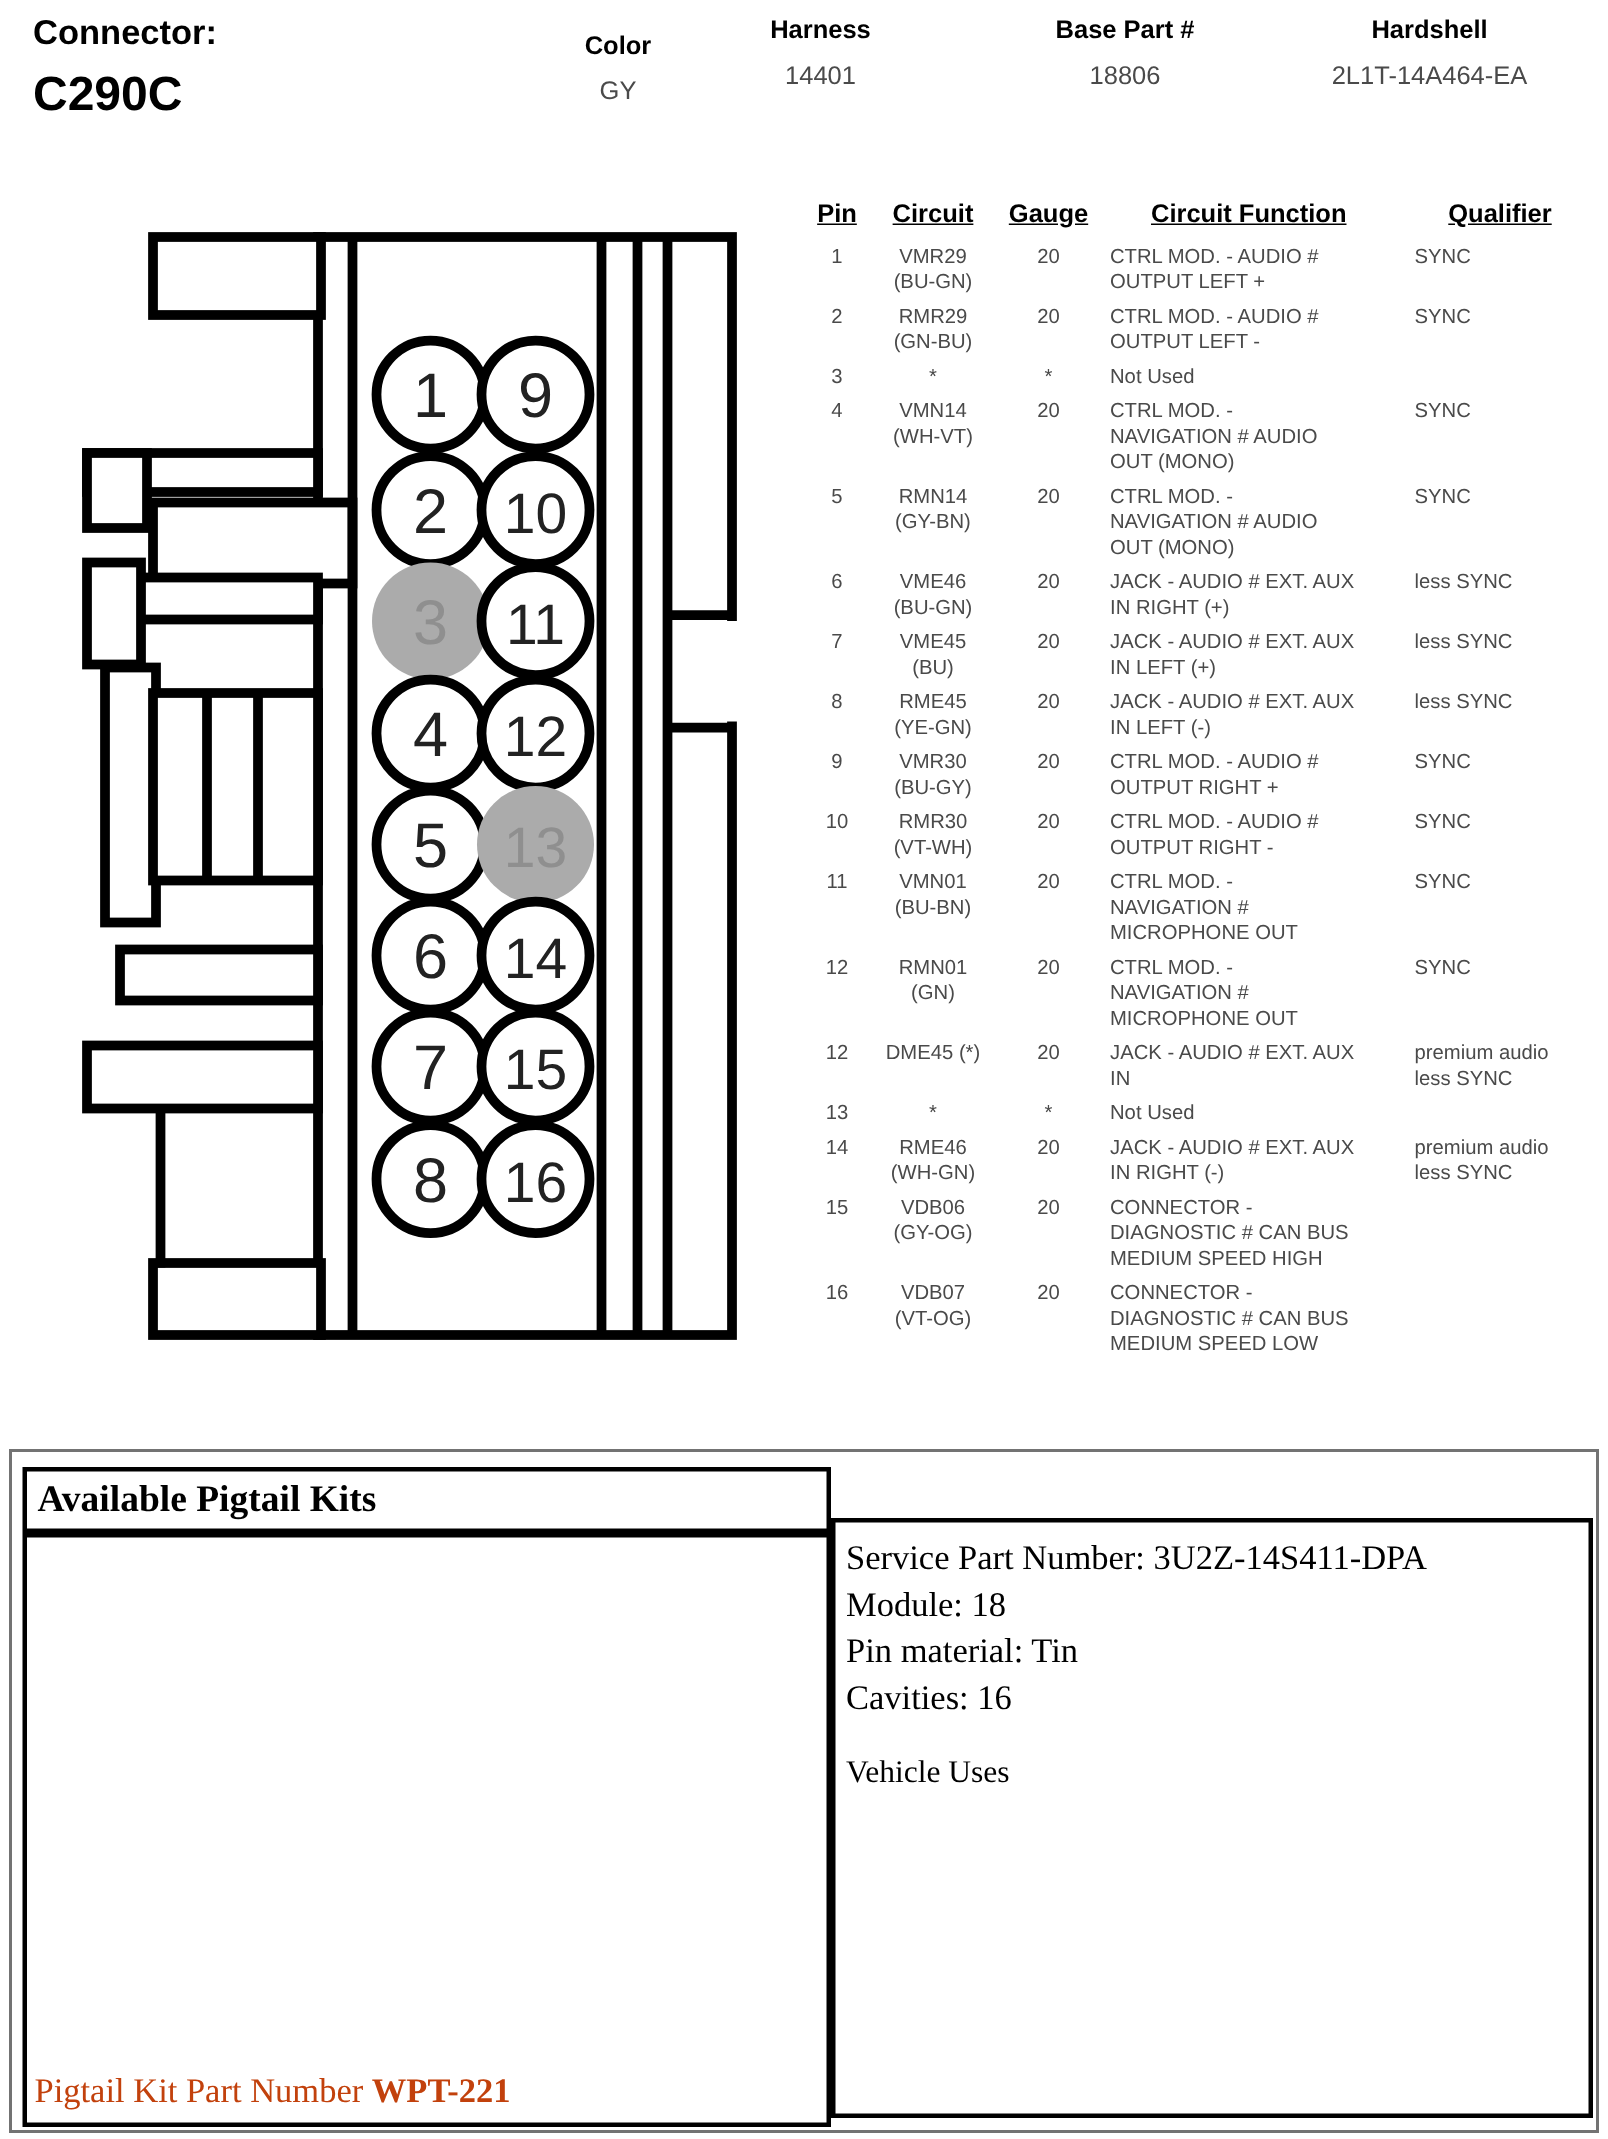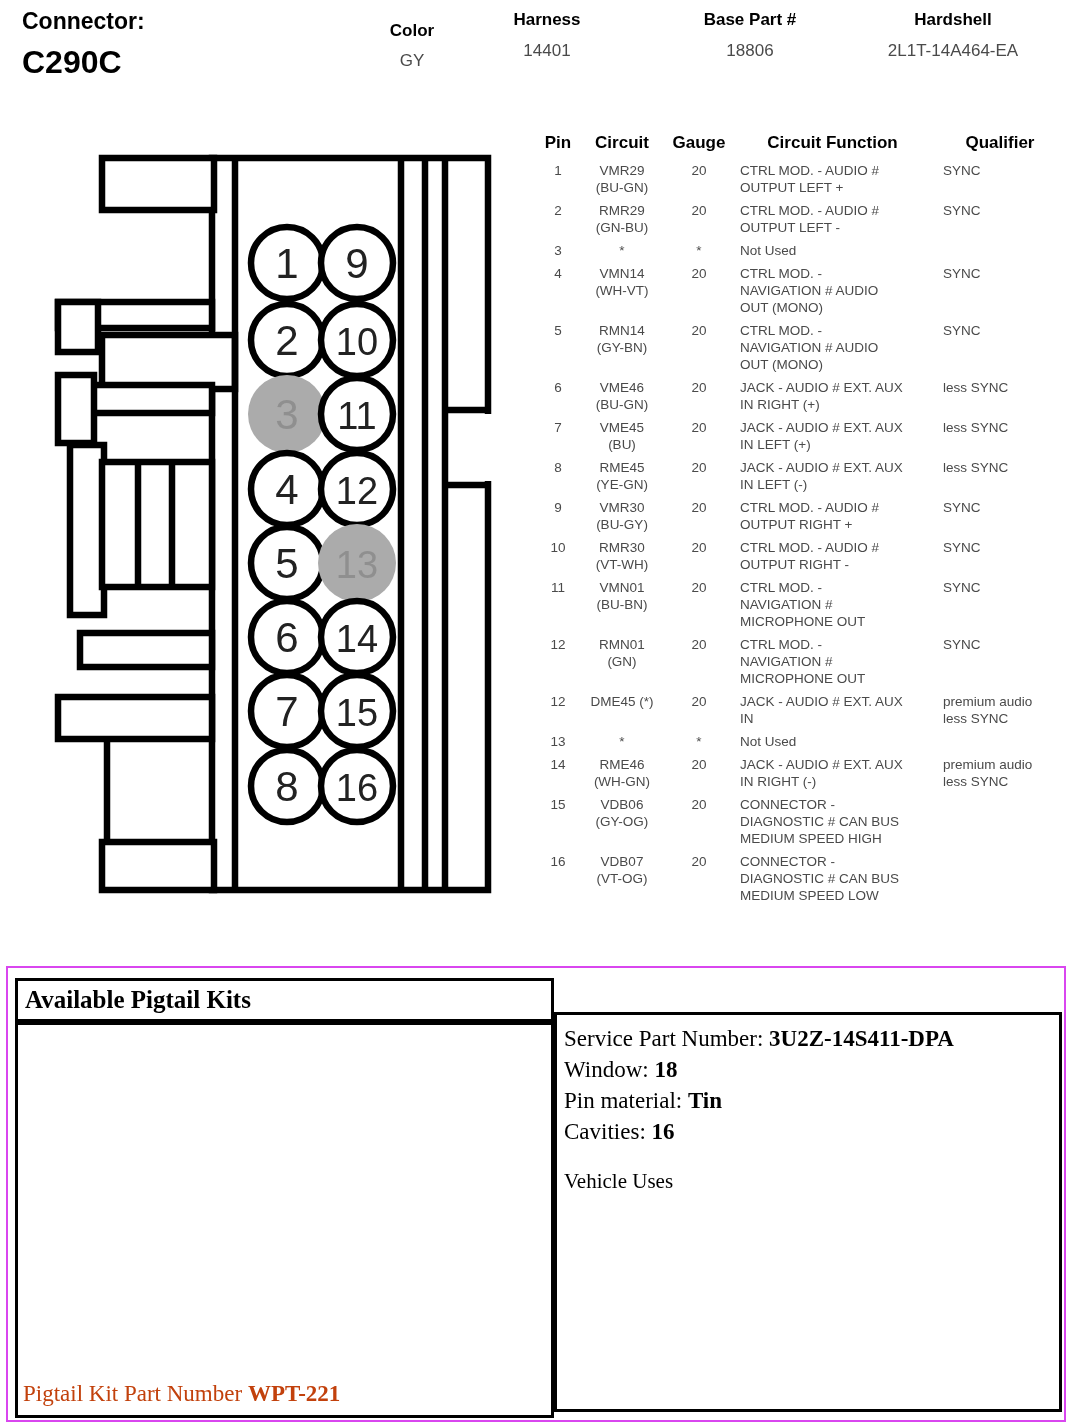--- a/index.html
+++ b/index.html
@@ -7,41 +7,41 @@
         font-family:"Liberation Sans",sans-serif;color:#000;padding-left:26px;}
   .abs{position:absolute;}
   
   .hdr-label{font-weight:bold;font-size:17px;color:#000;text-align:center;white-space:pre-line;}
   .hdr-value{font-size:17px;color:#4a4a4a;text-align:center;white-space:pre-line;line-height:22px;}
   .conn-label{font-weight:bold;font-size:23px;color:#000;}
   .conn-id{font-weight:bold;font-size:32px;color:#000;}
   
   #pin-table{left:540px;top:133px;width:532px;}
   .trow{display:grid;grid-template-columns:36px 92px 62px 205px 130px;padding-bottom:6px;}
-  .thead{font-weight:bold;font-size:17px;color:#000;padding-bottom:9px;}
+  .thead{font-weight:bold;font-size:17px;color:#000;padding-bottom:9px;text-decoration:underline;}
   .thead > div{text-align:center;}
   .tbody-row{font-size:13.5px;line-height:17px;color:#4a4a4a;}
   .c-pin{text-align:center;}
   .c-circuit{text-align:center;white-space:pre-line;}
   .c-gauge{text-align:center;}
   .c-func{white-space:pre-line;padding-left:10px;}
   .c-qual{white-space:pre-line;padding-left:8px;}
   
-  #pigtail-box{left:6px;top:966px;width:1056px;height:452px;border:2px solid #d946ef;}
+  #pigtail-box{left:6px;top:966px;width:1056px;height:452px;border:2px solid #737373;}
   #pigtail-title-box{left:7px;top:10px;width:533px;height:38px;border:3px solid #000;
       display:flex;align-items:center;}
   .serif{font-family:"Liberation Serif",serif;}
   #pigtail-title{font-weight:bold;font-size:25px;padding-left:7px;color:#000;}
   #pigtail-left-cell{left:7px;top:54px;width:533px;height:390px;border:3px solid #000;}
   #kit-part-line{position:absolute;left:5px;bottom:8px;font-size:23px;color:#c2410c;}
   #kit-part-line b{font-size:23px;}
   #pigtail-right-cell{left:546px;top:44px;width:508px;height:400px;border:3px solid #000;
       padding:8px 0 0 7px;box-sizing:border-box;}
   .info-line{font-size:23px;line-height:31px;color:#000;}
-  .info-line b{font-weight:bold;}
+  .info-line b{font-weight:normal;}
   #vehicle-uses-label{font-size:21px;margin-top:22px;color:#000;}
   #vehicle-uses-list{margin:26px 0 0 0;padding-left:64px;font-size:23px;line-height:28px;color:#000;}
   #vehicle-uses-list li{margin:0;padding-left:4px;}
 </style>
 </head>
 <body>
 
 <div id="page">
 
   <div class="abs conn-label" style="left:22px;top:8px;">Connector:</div>
@@ -303,21 +303,21 @@
     <div id="pigtail-left-cell" class="abs">
       <div id="kit-part-line" class="serif">
         <span>Pigtail Kit Part Number </span><b>WPT-221</b>
       </div>
     </div>
     <div id="pigtail-right-cell" class="abs serif">
       <div class="info-line">
         <span>Service Part Number: </span><b>3U2Z-14S411-DPA</b>
       </div>
       <div class="info-line">
-        <span>Window: </span><b>18</b>
+        <span>Module: </span><b>18</b>
       </div>
       <div class="info-line">
         <span>Pin material: </span><b>Tin</b>
       </div>
       <div class="info-line">
         <span>Cavities: </span><b>16</b>
       </div>
       <div id="vehicle-uses-label">Vehicle Uses</div>
     </div>
   </div>

